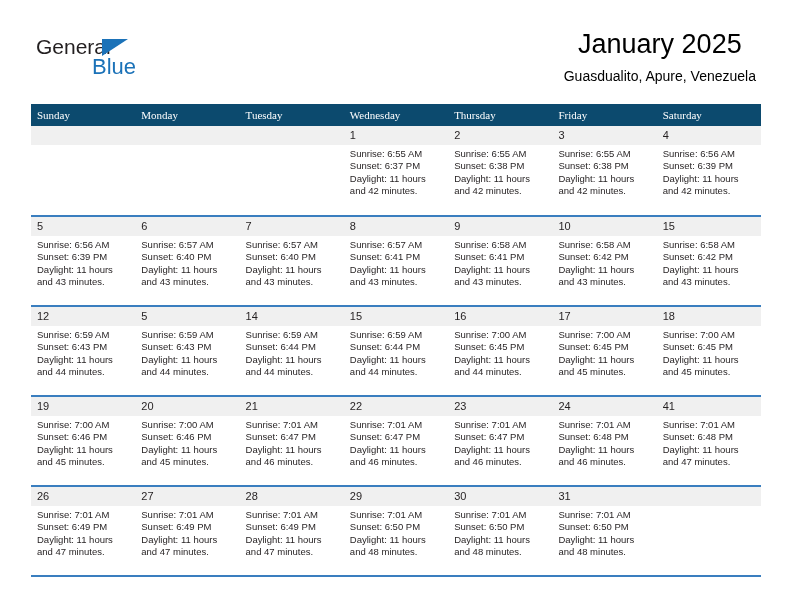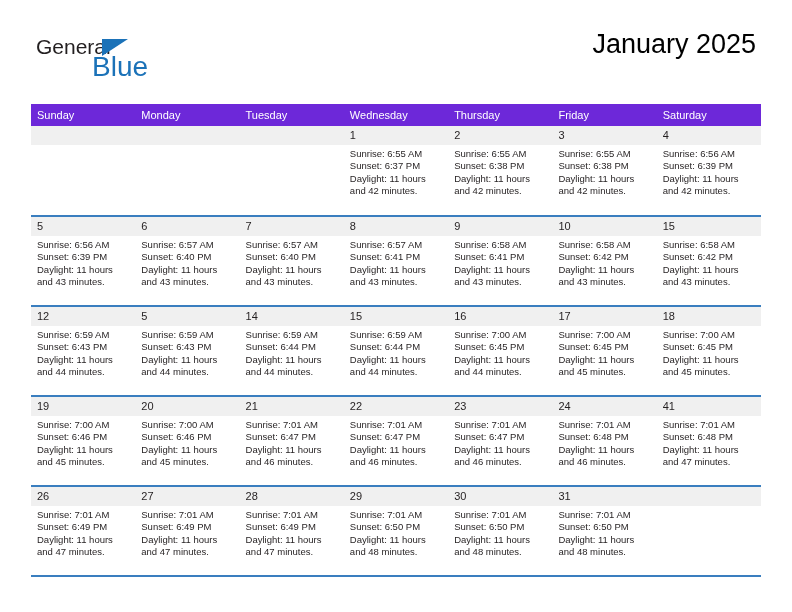--- a/index.html
+++ b/index.html
@@ -53,21 +53,21 @@
     top: 3px;
     width: 0;
     height: 0;
     border-left: 26px solid #1b72b8;
     border-bottom: 17px solid transparent;
   }
   .logo-blue {
     position: absolute;
     left: 56px;
     top: 20px;
-    font-size: 28px;
+    font-size: 22px;
     color: #1b72b8;
     line-height: 22px;
     font-family: "Liberation Sans", sans-serif;
   }
   .title-block {
     position: absolute;
     right: 36px;
     top: 28px;
     text-align: center;
   }
@@ -88,28 +88,29 @@
   
   .calendar {
     position: absolute;
     left: 31px;
     top: 104px;
     width: 730px;
     border-collapse: collapse;
     table-layout: fixed;
   }
   .calendar th {
-    background: #6d28d9;
+    background: #0c4a6e;
     color: #ffffff;
     font-size: 11px;
     font-weight: normal;
     text-align: left;
     padding: 5px 0 5px 6px;
     height: 19px;
     box-sizing: border-box;
+    font-family: Liberation Serif, serif;
   }
   .calendar td {
     width: 104.28px;
     padding: 0;
     vertical-align: top;
     border-bottom: 2px solid #3a7ebf;
     height: 90px;
     box-sizing: border-box;
   }
   .cell-inner {
@@ -155,20 +156,21 @@
   <div class="header">
 
     <div class="logo">
       <span class="logo-general">General</span>
       <span class="logo-tri"></span>
       <span class="logo-blue">Blue</span>
     </div>
 
     <div class="title-block">
       <div class="cal-title">January 2025</div>
+      <div class="cal-subtitle">Guasdualito, Apure, Venezuela</div>
     </div>
 
   </div>
 
   <table class="calendar">
     <thead>
       <tr id="weekday-row">
           <th>Sunday</th>
           <th>Monday</th>
           <th>Tuesday</th>

